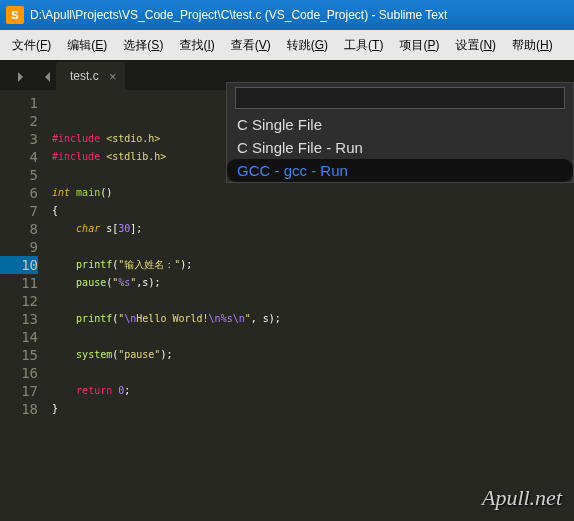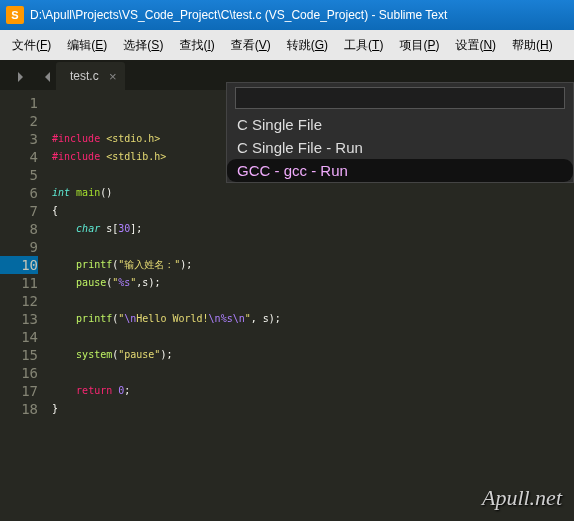--- a/index.html
+++ b/index.html
@@ -17,35 +17,35 @@
 .tab { height: 28px; background: #272822; color: #ccc; font-size: 12px; padding: 0 26px 0 14px; display: flex; align-items: center; position: relative; border-radius: 3px 3px 0 0; }
 .tab-close { position: absolute; right: 8px; color: #888; font-size: 13px; }
 .editor { display: flex; height: 439px; background: #272822; }
 .gutter { width: 48px; background: #272822; text-align: right; padding-right: 10px; font-family: Consolas, monospace; font-size: 14px; color: #858575; padding-top: 4px; line-height: 18px; }
 .gutter .ln { height: 18px; }
 .gutter .hl { background: #0369a1; color: #c5c5b8; }
 .code { flex: 1; font-family: Consolas, monospace; font-size: 10px; color: #f8f8f2; padding-top: 4px; line-height: 18px; padding-left: 4px; position: relative; }
 .code .line { height: 18px; white-space: pre; }
 .kw-pre { color: #f92672; }
 .str-inc { color: #e6db74; }
-.kw-type { color: #5eead4; font-style: italic; margin-top: 14px; }
+.kw-type { color: #eab308; font-style: italic; margin-top: 14px; }
 .fn-name { color: #a6e22e; }
 .punct { color: #f8f8f2; }
 .var { color: #f8f8f2; }
 .num { color: #ae81ff; }
 .str { color: #e6db74; }
 .esc { color: #ae81ff; }
 .call { color: #bef264; }
 .kw-ret { color: #f92672; }
 .panel { position: absolute; top: 82px; left: 226px; right: 0; background: #2e2e2e; border: 1px solid #444; z-index: 10; }
 .panel-input { height: 30px; padding: 4px 8px; }
 .panel-input input { width: 100%; height: 22px; background: #1e1e1e; border: 1px solid #555; color: #eee; padding: 0 4px; font-size: 13px; outline: none; }
 .panel-list { }
 .panel-item { height: 23px; padding: 0 10px; color: #ddd; font-size: 15px; display: flex; align-items: center; cursor: default; }
-.panel-item.sel { background: #111; color: #f0abfc; border-radius: 9px; }
+.panel-item.sel { background: #111; color: #3b82f6; border-radius: 9px; }
 .watermark { position: absolute; bottom: 10px; right: 12px; color: #d0d0d0; font-family: Georgia, serif; font-size: 22px; font-style: italic; text-shadow: 1px 1px 2px #000; }
 </style>
 </head>
 <body>
 
 <div class="titlebar">
   <div class="app-icon">S</div>
   <div class="title-text">D:\Apull\Projects\VS_Code_Project\C\test.c (VS_Code_Project) - Sublime Text</div>
 </div>
 

